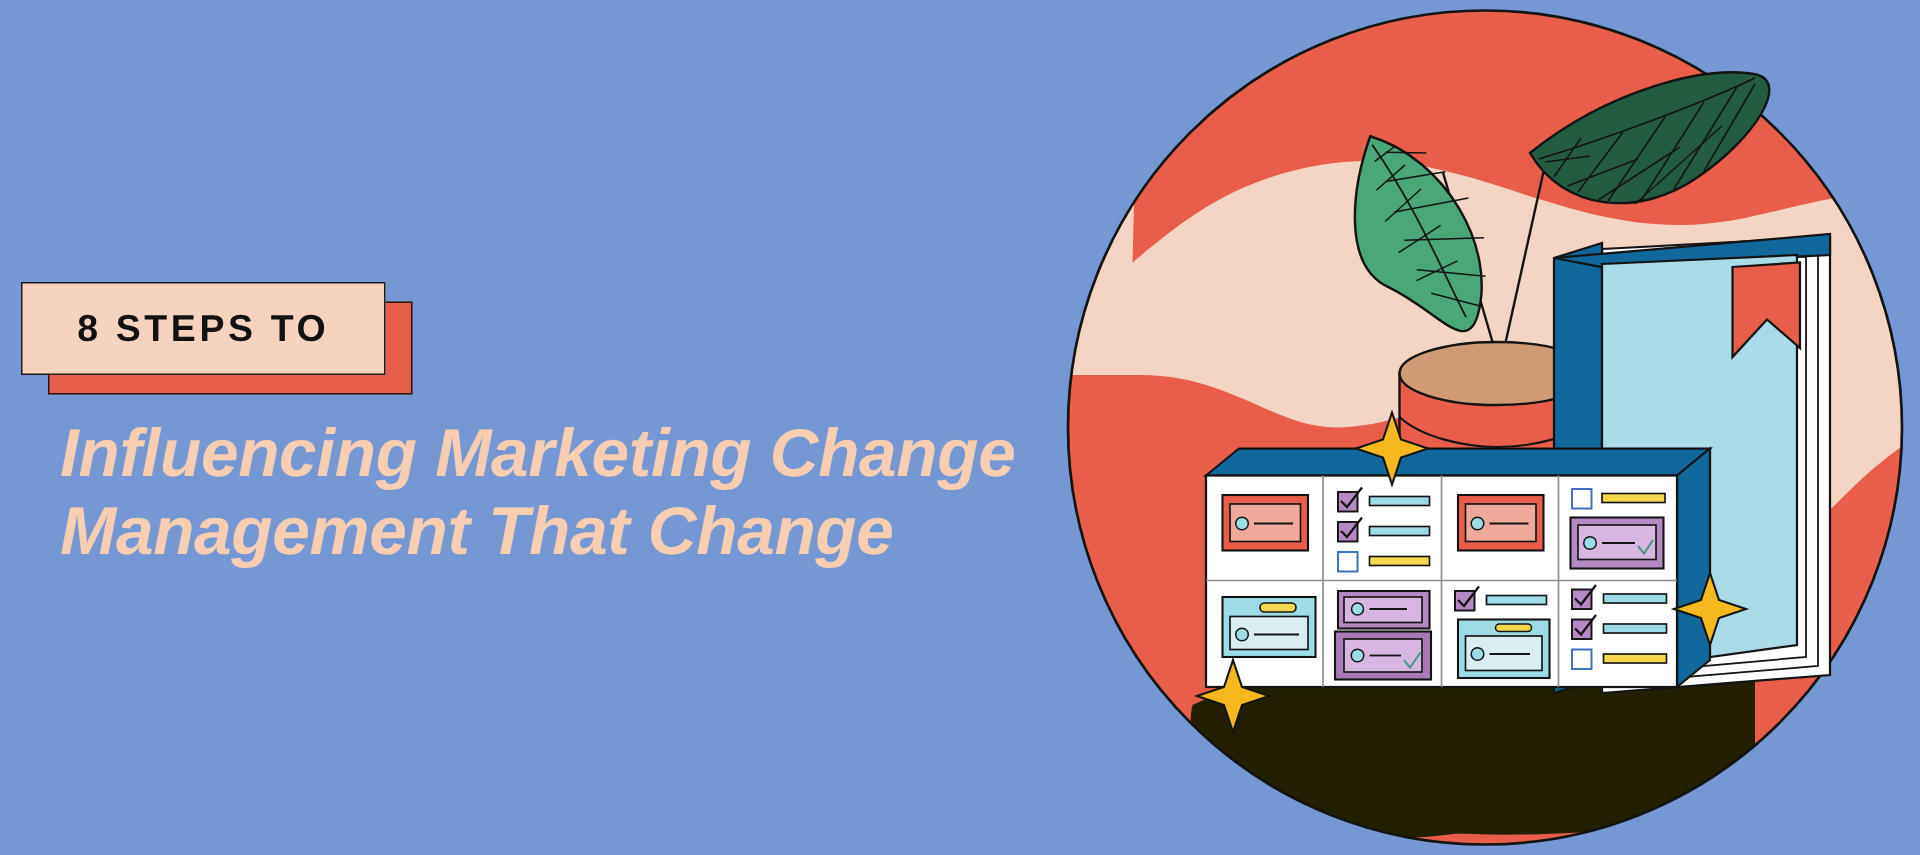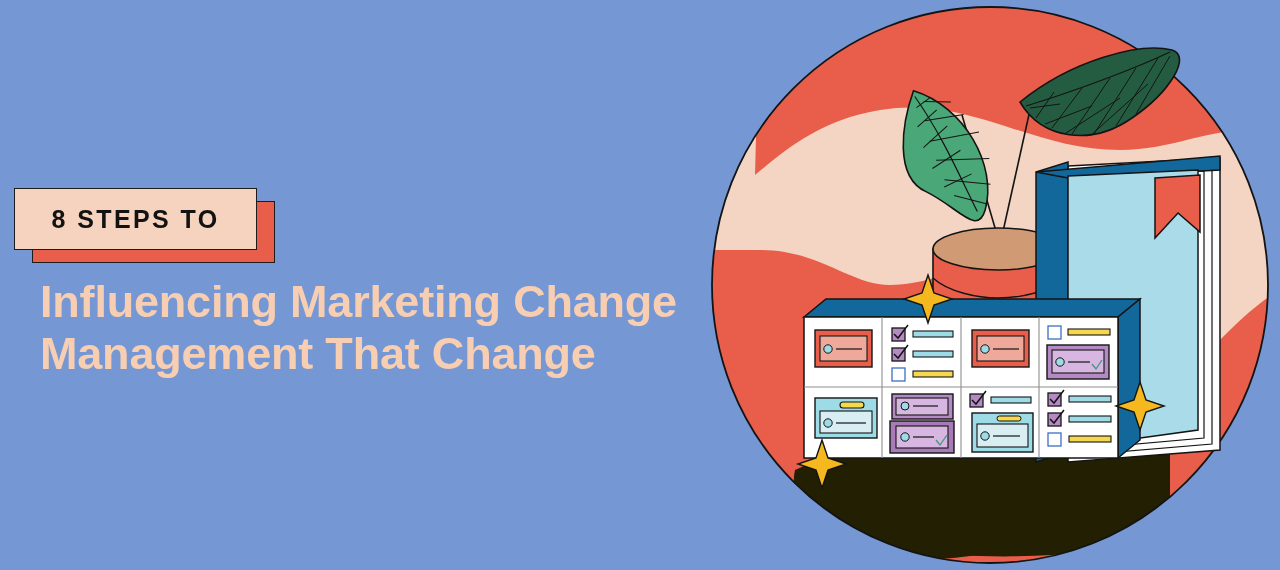--- a/index.html
+++ b/index.html
@@ -51,21 +51,21 @@
     position:absolute;
     left:40px; top:276px;
     width:660px;
     color:#f8ceb3;
     font-size:45px;
     line-height:1.16;
     font-weight:700;
     letter-spacing:-0.2px;
     font-family:"Liberation Sans", sans-serif;
   }
-  .headline .ln { display:block; }
+  .headline .ln { display:block;font-style:italic; }
 
   
   .illo { position:absolute; right:0; top:0; width:580px; height:570px; }
   .illo svg { display:block; width:580px; height:570px; }
 </style>
 </head>
 <body>
 
 <div id="stage">
 

